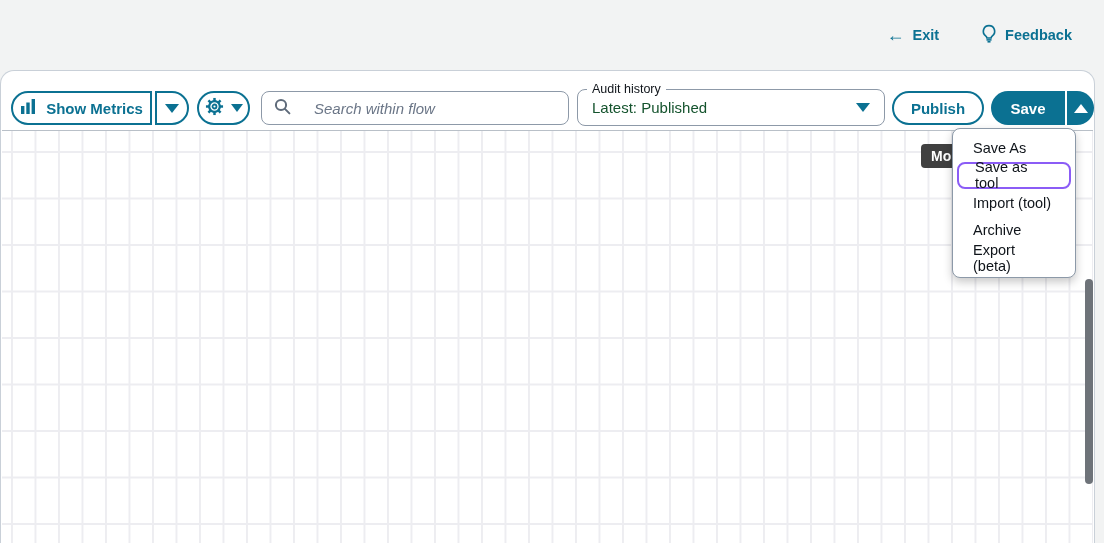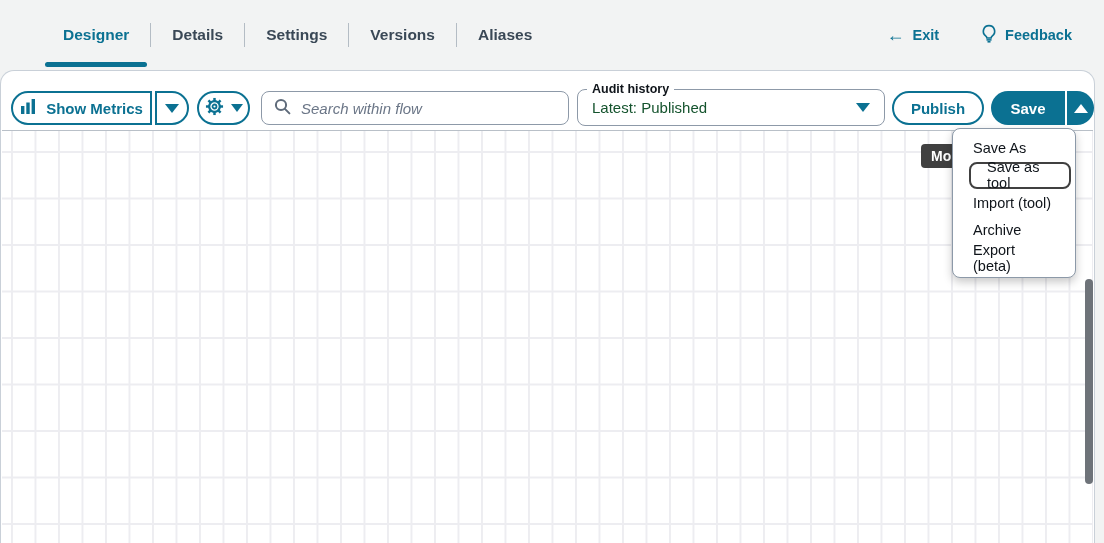--- a/index.html
+++ b/index.html
@@ -34,76 +34,55 @@
   .gear-btn{left:196px;width:53px;border-radius:17px;gap:7px;}
   .publish{left:891px;width:92px;border-radius:17px;}
   .save-main{left:990px;width:74px;border-radius:17px 0 0 17px;background:#0b7192;color:#fff;border:none;}
   .save-caret{left:1066px;width:27px;border-radius:0 17px 17px 0;background:#0b7192;border:none;}
   .caret-down{width:0;height:0;border-left:7px solid transparent;border-right:7px solid transparent;
        border-top:9px solid #0b7192;}
   .caret-down.small{border-left-width:6px;border-right-width:6px;border-top-width:8px;}
   .caret-up-white{width:0;height:0;border-left:7px solid transparent;border-right:7px solid transparent;
        border-bottom:9px solid #fff;}
   .search{position:absolute;left:260px;top:20px;width:308px;height:34px;border:1px solid #8d99a8;
-       border-radius:8px;display:flex;align-items:center;padding:0 12px;gap:8px;box-sizing:border-box;background:#fff;}
+       border-radius:8px;display:flex;align-items:center;padding:0 12px;gap:21px;box-sizing:border-box;background:#fff;}
   .search input{border:none;outline:none;flex:1;font-size:15px;color:#333;background:transparent;
        font-family:inherit;min-width:0;}
   .search input::placeholder{color:#6b7687;font-style:italic;opacity:1;}
   .audit{position:absolute;left:576px;top:18px;width:308px;height:37px;border:1px solid #8d99a8;
        border-radius:8px;box-sizing:border-box;display:flex;align-items:center;padding:0 14px;
        cursor:pointer;background:#fff;}
   .audit-label{position:absolute;top:-9px;left:9px;background:#fff;padding:0 5px;
-       font-size:12.5px;font-weight:bold;color:#0f141a;line-height:17px;}
+       font-size:12.5px;font-weight:normal;color:#0f141a;line-height:17px;}
   .audit-value{font-size:15px;color:#14532d;flex:1;}
   
   .canvas{position:absolute;left:1px;right:1px;top:59px;bottom:0;border-top:1px solid #b9c0c8;
        background-color:#fff;
        background-image:
          linear-gradient(to right,#ededf1 2px,transparent 2px),
          linear-gradient(to bottom,#ededf1 2px,transparent 2px);
        background-size:23.5px 100%,100% 46.5px;
        background-position:9px 0,0 20px;}
   .scrollbar-thumb{position:absolute;left:1084px;top:208px;width:8px;height:205px;
        background:#6e7379;border-radius:4px;z-index:4;cursor:pointer;}
   .tooltip{position:absolute;left:920px;top:73px;height:24px;z-index:5;background:#404040;
        color:#fff;font-size:14px;font-weight:bold;border-radius:4px;display:flex;align-items:center;
        padding:0 10px;}
   
   .menu{position:absolute;left:951px;top:57px;width:124px;box-sizing:border-box;background:#fff;
        border:1px solid #8c99a8;border-radius:8px;box-shadow:0 4px 10px rgba(0,0,0,.22);
        padding:5px 4px;z-index:10;}
   .menu-item{height:27.5px;box-sizing:border-box;display:flex;align-items:center;padding:0 16px;
        font-size:14.5px;color:#0f141a;border-radius:8px;cursor:pointer;background:#fff;}
-  .menu-item.highlighted{border:2px solid #404040;margin-left:12px;}
+  .menu-item.highlighted{border:2px solid #8b5cf6;}
 </style>
 </head>
 <body>
 
 <div class="header">
-  <nav class="tabs">
-    <div class="tab active">
-      <span>Designer</span>
-    </div>
-    <div class="tab-divider"></div>
-    <div class="tab">
-      <span>Details</span>
-    </div>
-    <div class="tab-divider"></div>
-    <div class="tab">
-      <span>Settings</span>
-    </div>
-    <div class="tab-divider"></div>
-    <div class="tab">
-      <span>Versions</span>
-    </div>
-    <div class="tab-divider"></div>
-    <div class="tab">
-      <span>Aliases</span>
-    </div>
-  </nav>
   <div class="header-actions">
     <a class="hdr-link">
       <span class="arrow-glyph">←</span>
       <span>Exit</span>
     </a>
     <a class="hdr-link">
       <span>
         <svg width="16" height="19" viewBox="0 0 17 19">
           <path d="M8.5 1.2a6 6 0 0 0-3.6 10.8c.8.6 1.3 1.4 1.4 2.3h4.4c.1-.9.6-1.7 1.4-2.3A6 6 0 0 0 8.5 1.2z" fill="none" stroke="#0b7192" stroke-width="1.8"></path>
           <line x1="5.8" y1="16.3" x2="11.2" y2="16.3" stroke="#0b7192" stroke-width="1.7"></line>

